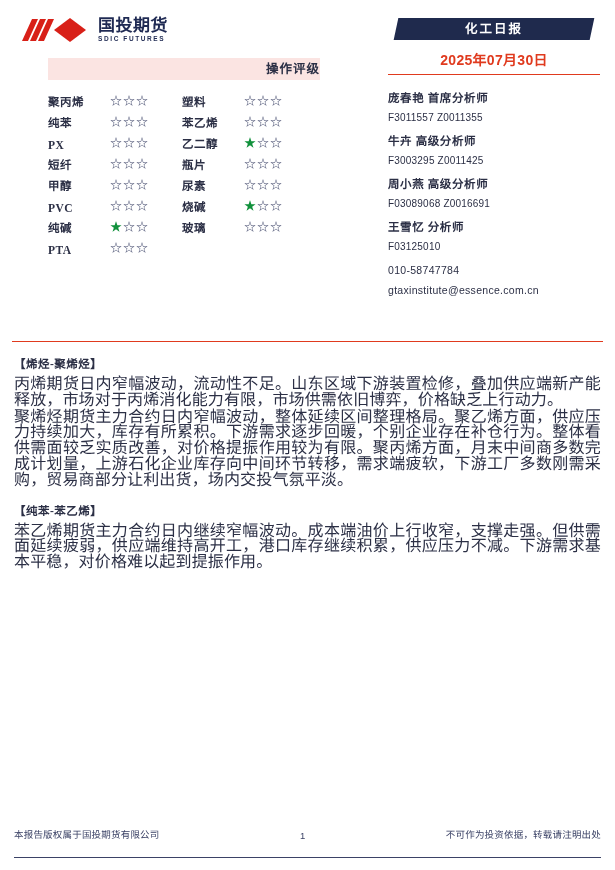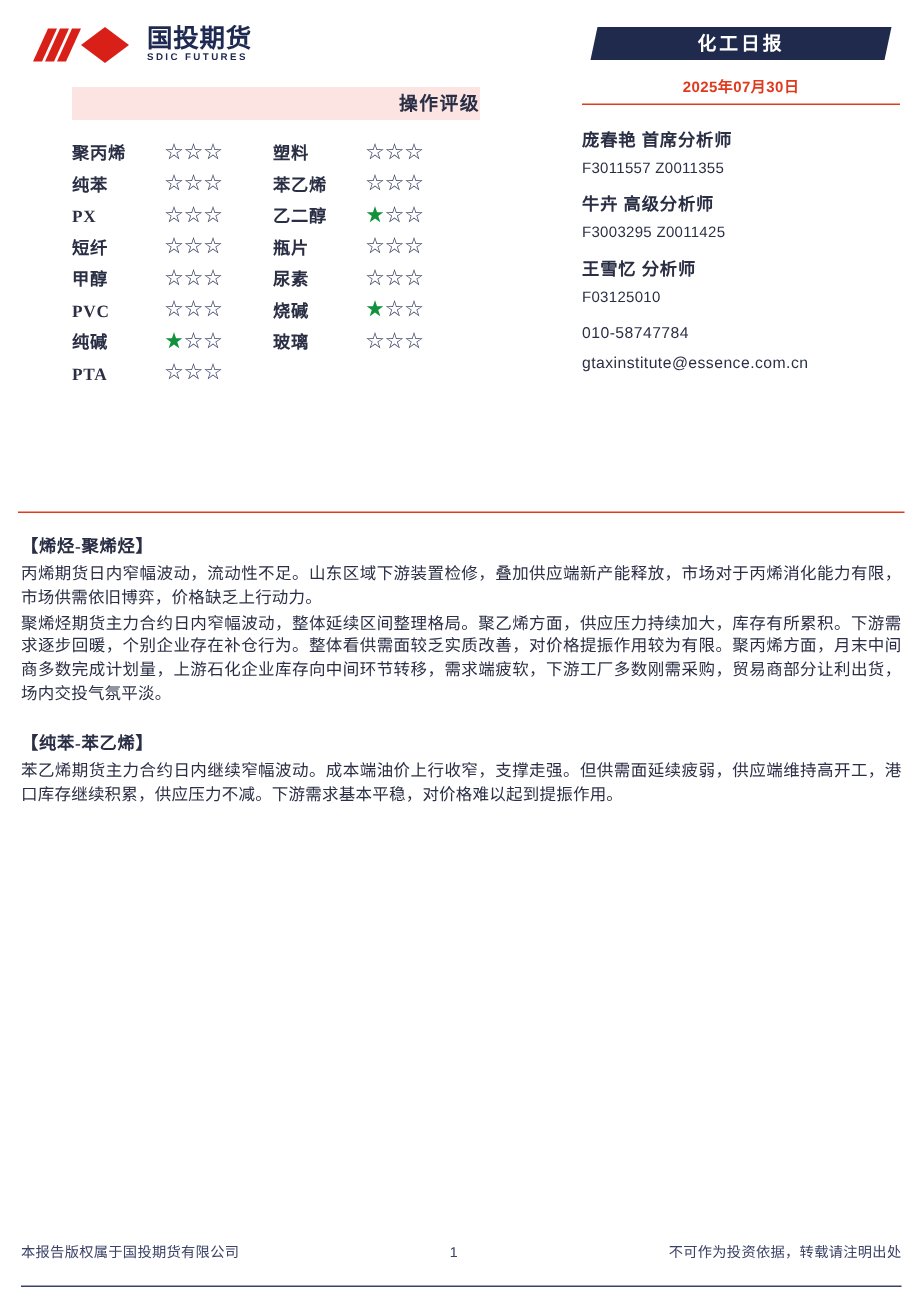--- a/index.html
+++ b/index.html
@@ -127,21 +127,21 @@
     letter-spacing: 2px;
     transform: skewX(-12deg);
     margin: 0 8px;
   }
   .banner span { display: inline-block; transform: skewX(12deg); }
 
   .date-line {
     margin-top: 9px;
     text-align: center;
     font-family: "Liberation Sans", sans-serif;
-    font-size: 10px;
+    font-size: 14px;
     font-weight: bold;
     color: #e03a1e;
     letter-spacing: 0.3px;
     padding-bottom: 5px;
     border-bottom: 1.2px solid #e03a1e;
   }
 
   .analysts {
     margin-top: 14px;
   }
@@ -191,21 +191,21 @@
   .section { margin-bottom: 14px; }
   .section-heading {
     font-size: 11.5px;
     font-weight: bold;
     color: #2b2f45;
     letter-spacing: 0.5px;
     margin-bottom: 5px;
   }
   .section p {
     margin: 0 0 1px 0;
-    font-size: 11px;
+    font-size: 16px;
     line-height: 15.8px;
     color: #2b2f45;
     text-align: justify;
     letter-spacing: 0.15px;
   }
 
   
   .footer {
     position: absolute;
     left: 14px;
@@ -321,20 +321,24 @@
       <div class="analysts" id="analysts-list">
           <div class="analyst">
             <div class="analyst-name">庞春艳  首席分析师</div>
             <div class="analyst-codes">F3011557  Z0011355</div>
           </div>
           <div class="analyst">
             <div class="analyst-name">牛卉  高级分析师</div>
             <div class="analyst-codes">F3003295  Z0011425</div>
           </div>
           <div class="analyst">
+            <div class="analyst-name">周小燕  高级分析师</div>
+            <div class="analyst-codes">F03089068  Z0016691</div>
+          </div>
+          <div class="analyst">
             <div class="analyst-name">王雪忆  分析师</div>
             <div class="analyst-codes">F03125010</div>
           </div>
         </div>
 
       <div class="contact">
         <div class="contact-line">010-58747784</div>
         <div class="contact-line">gtaxinstitute@essence.com.cn</div>
       </div>
     </div>

